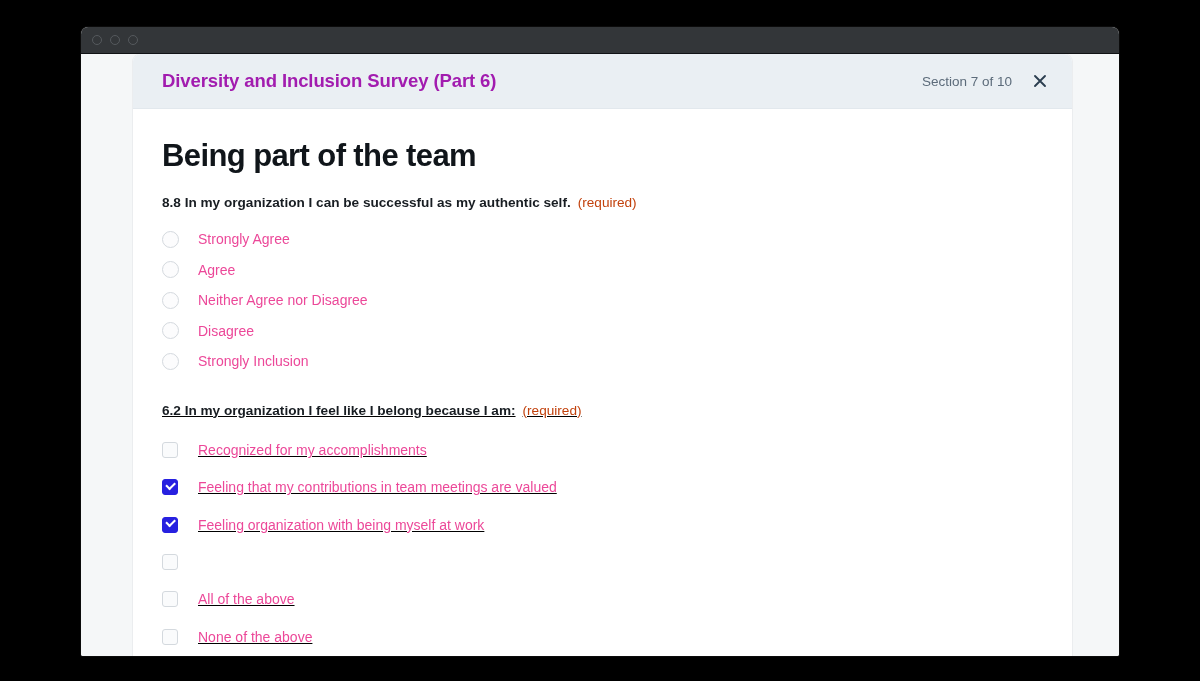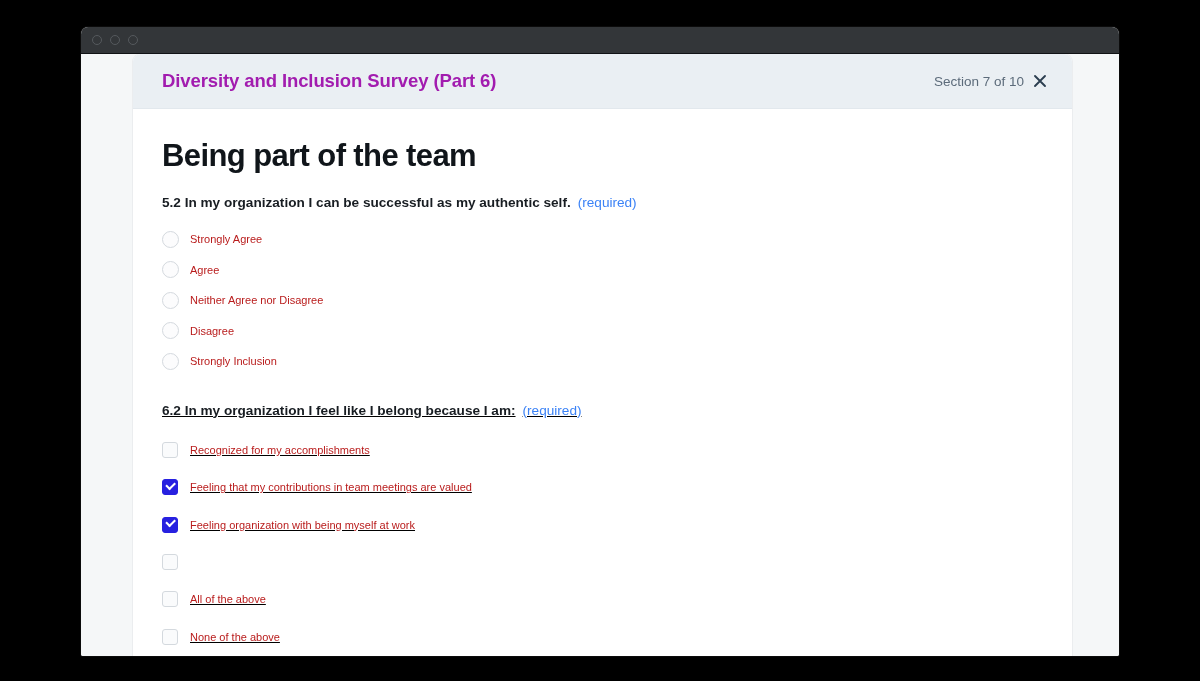--- a/index.html
+++ b/index.html
@@ -74,21 +74,21 @@
   .survey-title {
     font-size: 18.5px;
     font-weight: bold;
     color: #a21caf;
     letter-spacing: -0.1px;
   }
 
   .header-right {
     display: flex;
     align-items: center;
-    gap: 7px;
+    gap: 19px;
   }
   .section-counter {
     font-size: 13.5px;
     color: #5c6b7a;
   }
   .close-icon {
     width: 18px;
     height: 18px;
     display: block;
     cursor: pointer;
@@ -109,21 +109,21 @@
   }
 
   .question-label {
     font-size: 13.6px;
     font-weight: bold;
     color: #181d22;
     margin-bottom: 14px;
   }
   .required-tag {
     font-weight: normal;
-    color: #3b82f6;
+    color: #c2410c;
     margin-left: 7px;
   }
 
   .options { list-style: none; }
 
   
   .radio-group .option {
     display: flex;
     align-items: center;
     gap: 11px;
@@ -132,22 +132,23 @@
   }
   .radio-mark {
     width: 17px;
     height: 17px;
     min-width: 17px;
     border-radius: 50%;
     border: 1px solid #d4d9de;
     background: #fcfcfd;
   }
   .option-text {
-    font-size: 11px;
-    color: #b91c1c;
+    font-size: 14px;
+    color: #ec4899;
+    margin-left: 8px;
   }
 
   
   .check-group { margin-top: 0px; text-align: center; }
   .check-group .option {
     display: flex;
     align-items: center;
     gap: 12px;
     height: 37.3px;
     cursor: pointer;
@@ -205,21 +206,21 @@
           </span>
         </div>
       </div>
 
       <div class="card-body">
 
         <div class="section-heading">Being part of the team</div>
 
         <div>
           <div class="question-label">
-            <span>5.2 In my organization I can be successful as my authentic self.</span><span class="required-tag">(required)</span>
+            <span>8.8 In my organization I can be successful as my authentic self.</span><span class="required-tag">(required)</span>
           </div>
           <ul class="options radio-group">
             <li class="option">
               <span class="radio-mark"></span>
               <span class="option-text">Strongly Agree</span>
             </li>
             <li class="option">
               <span class="radio-mark"></span>
               <span class="option-text">Agree</span>
             </li>

